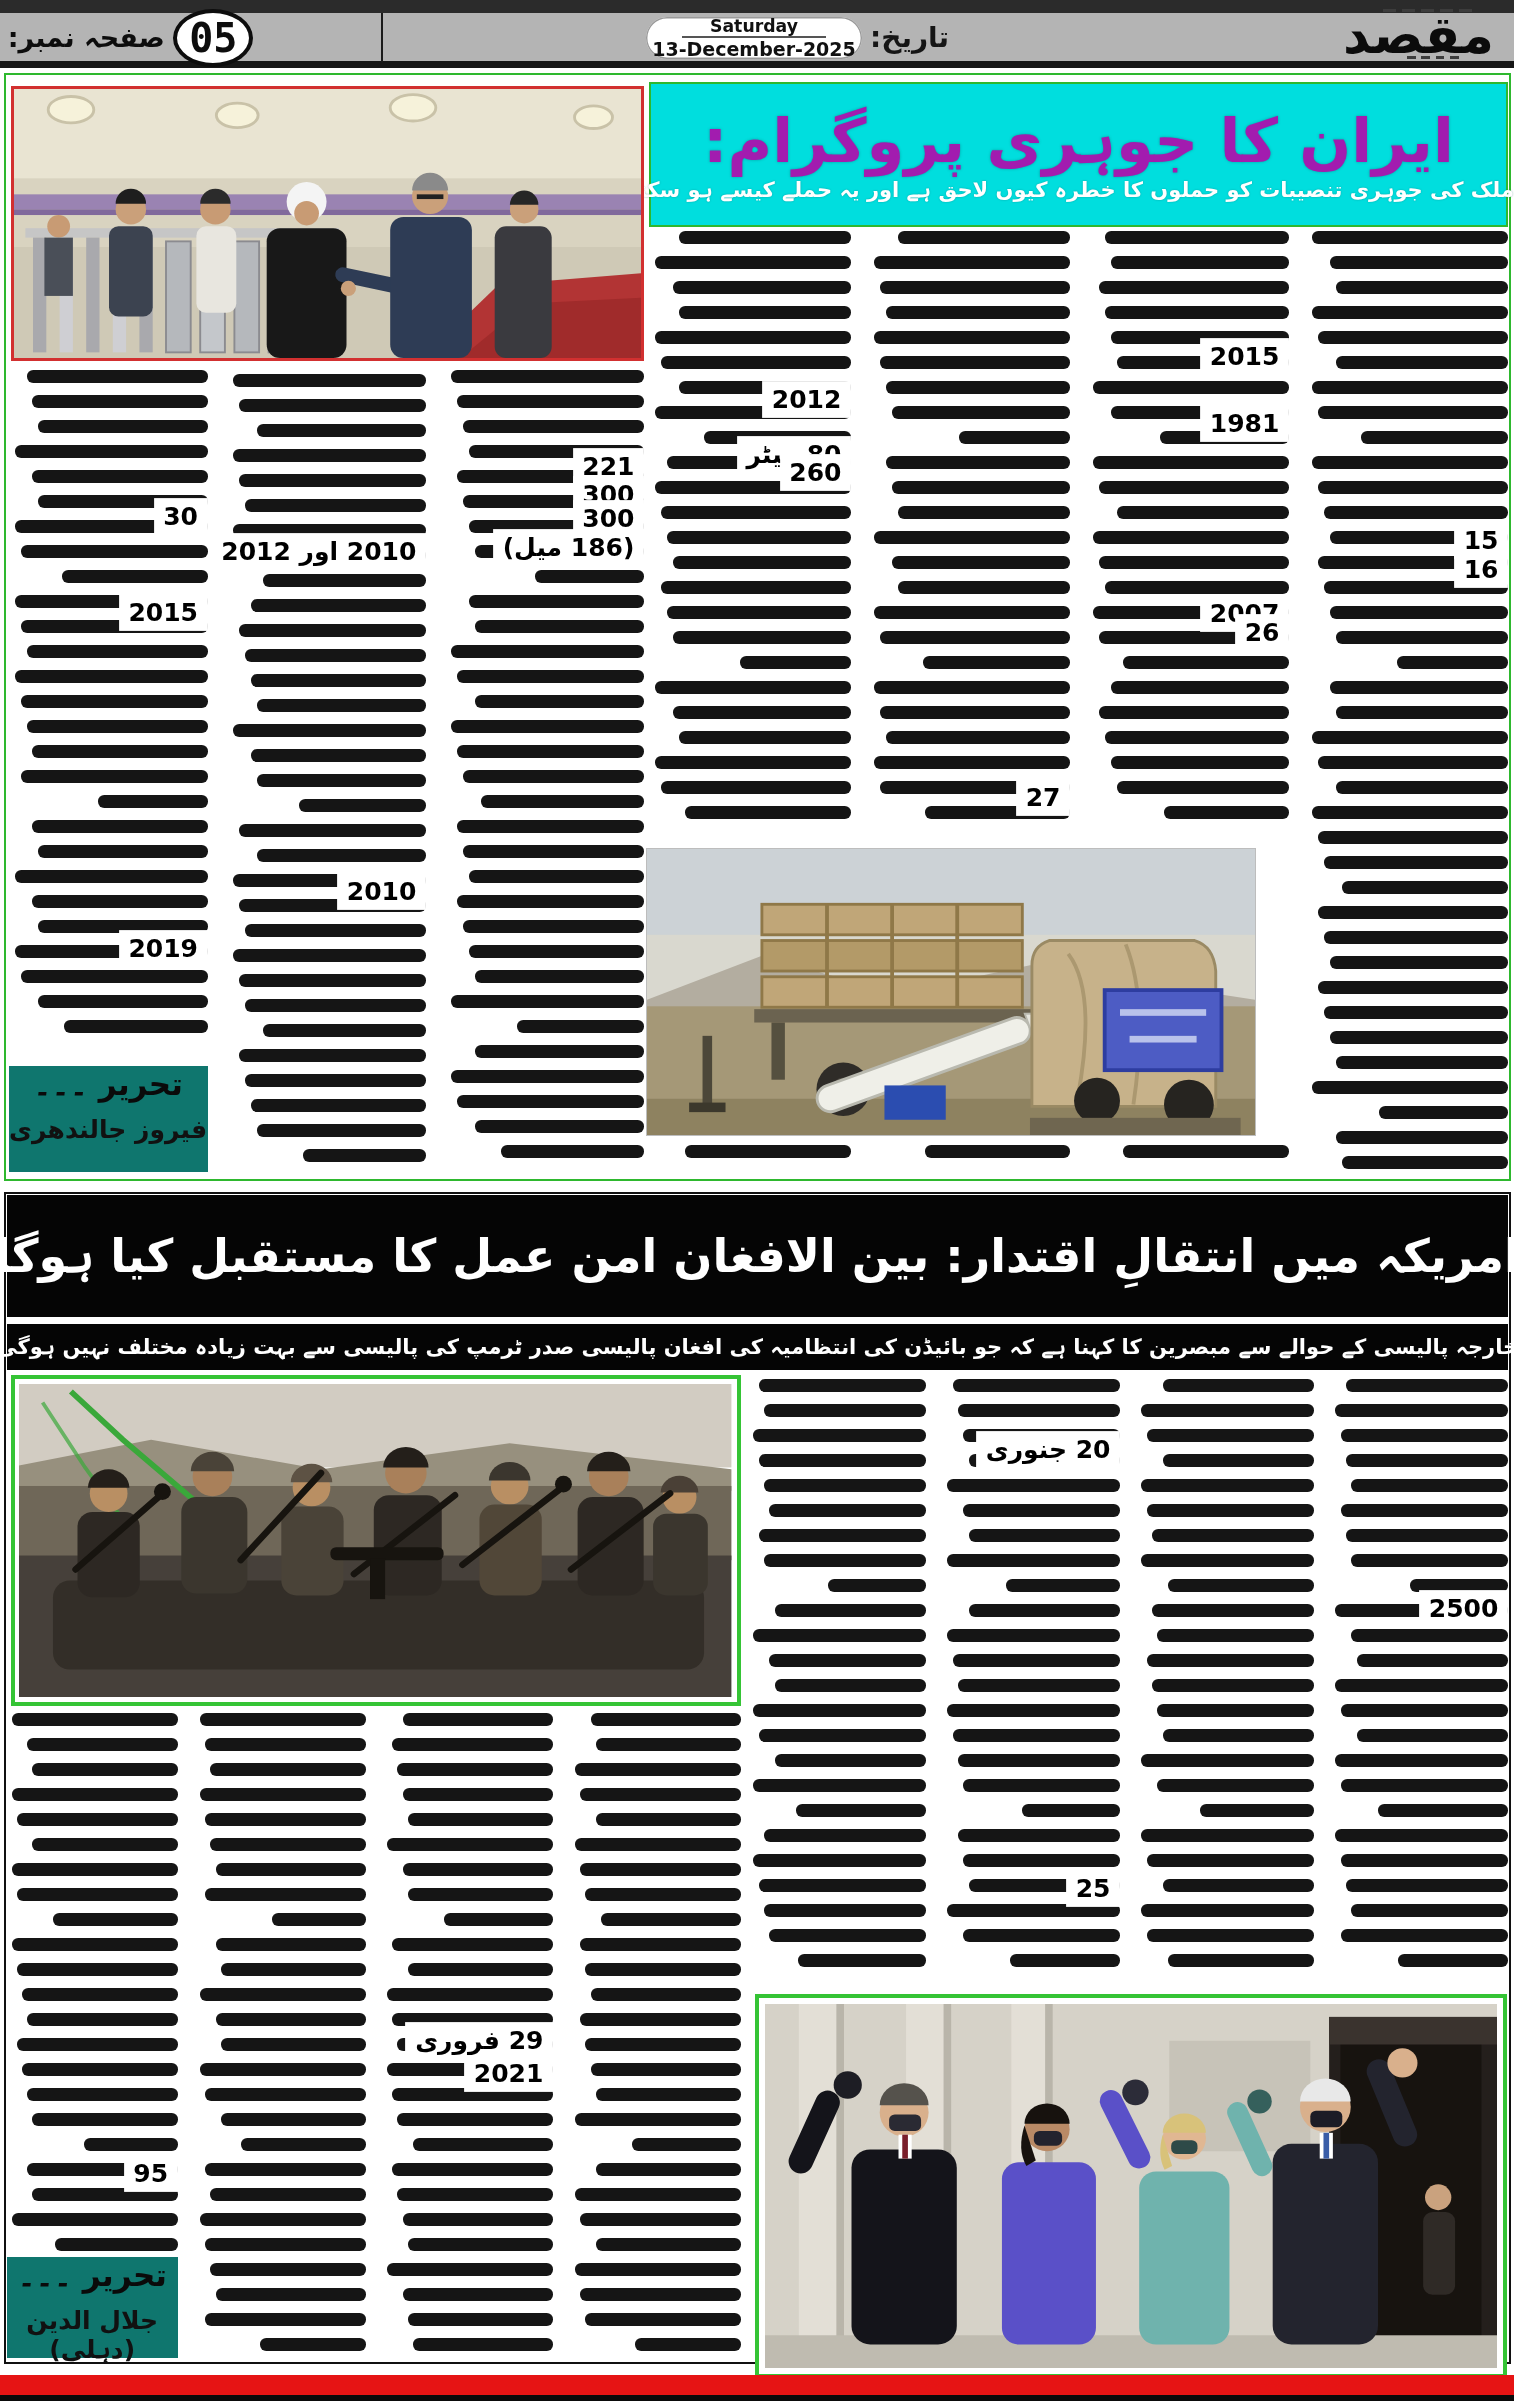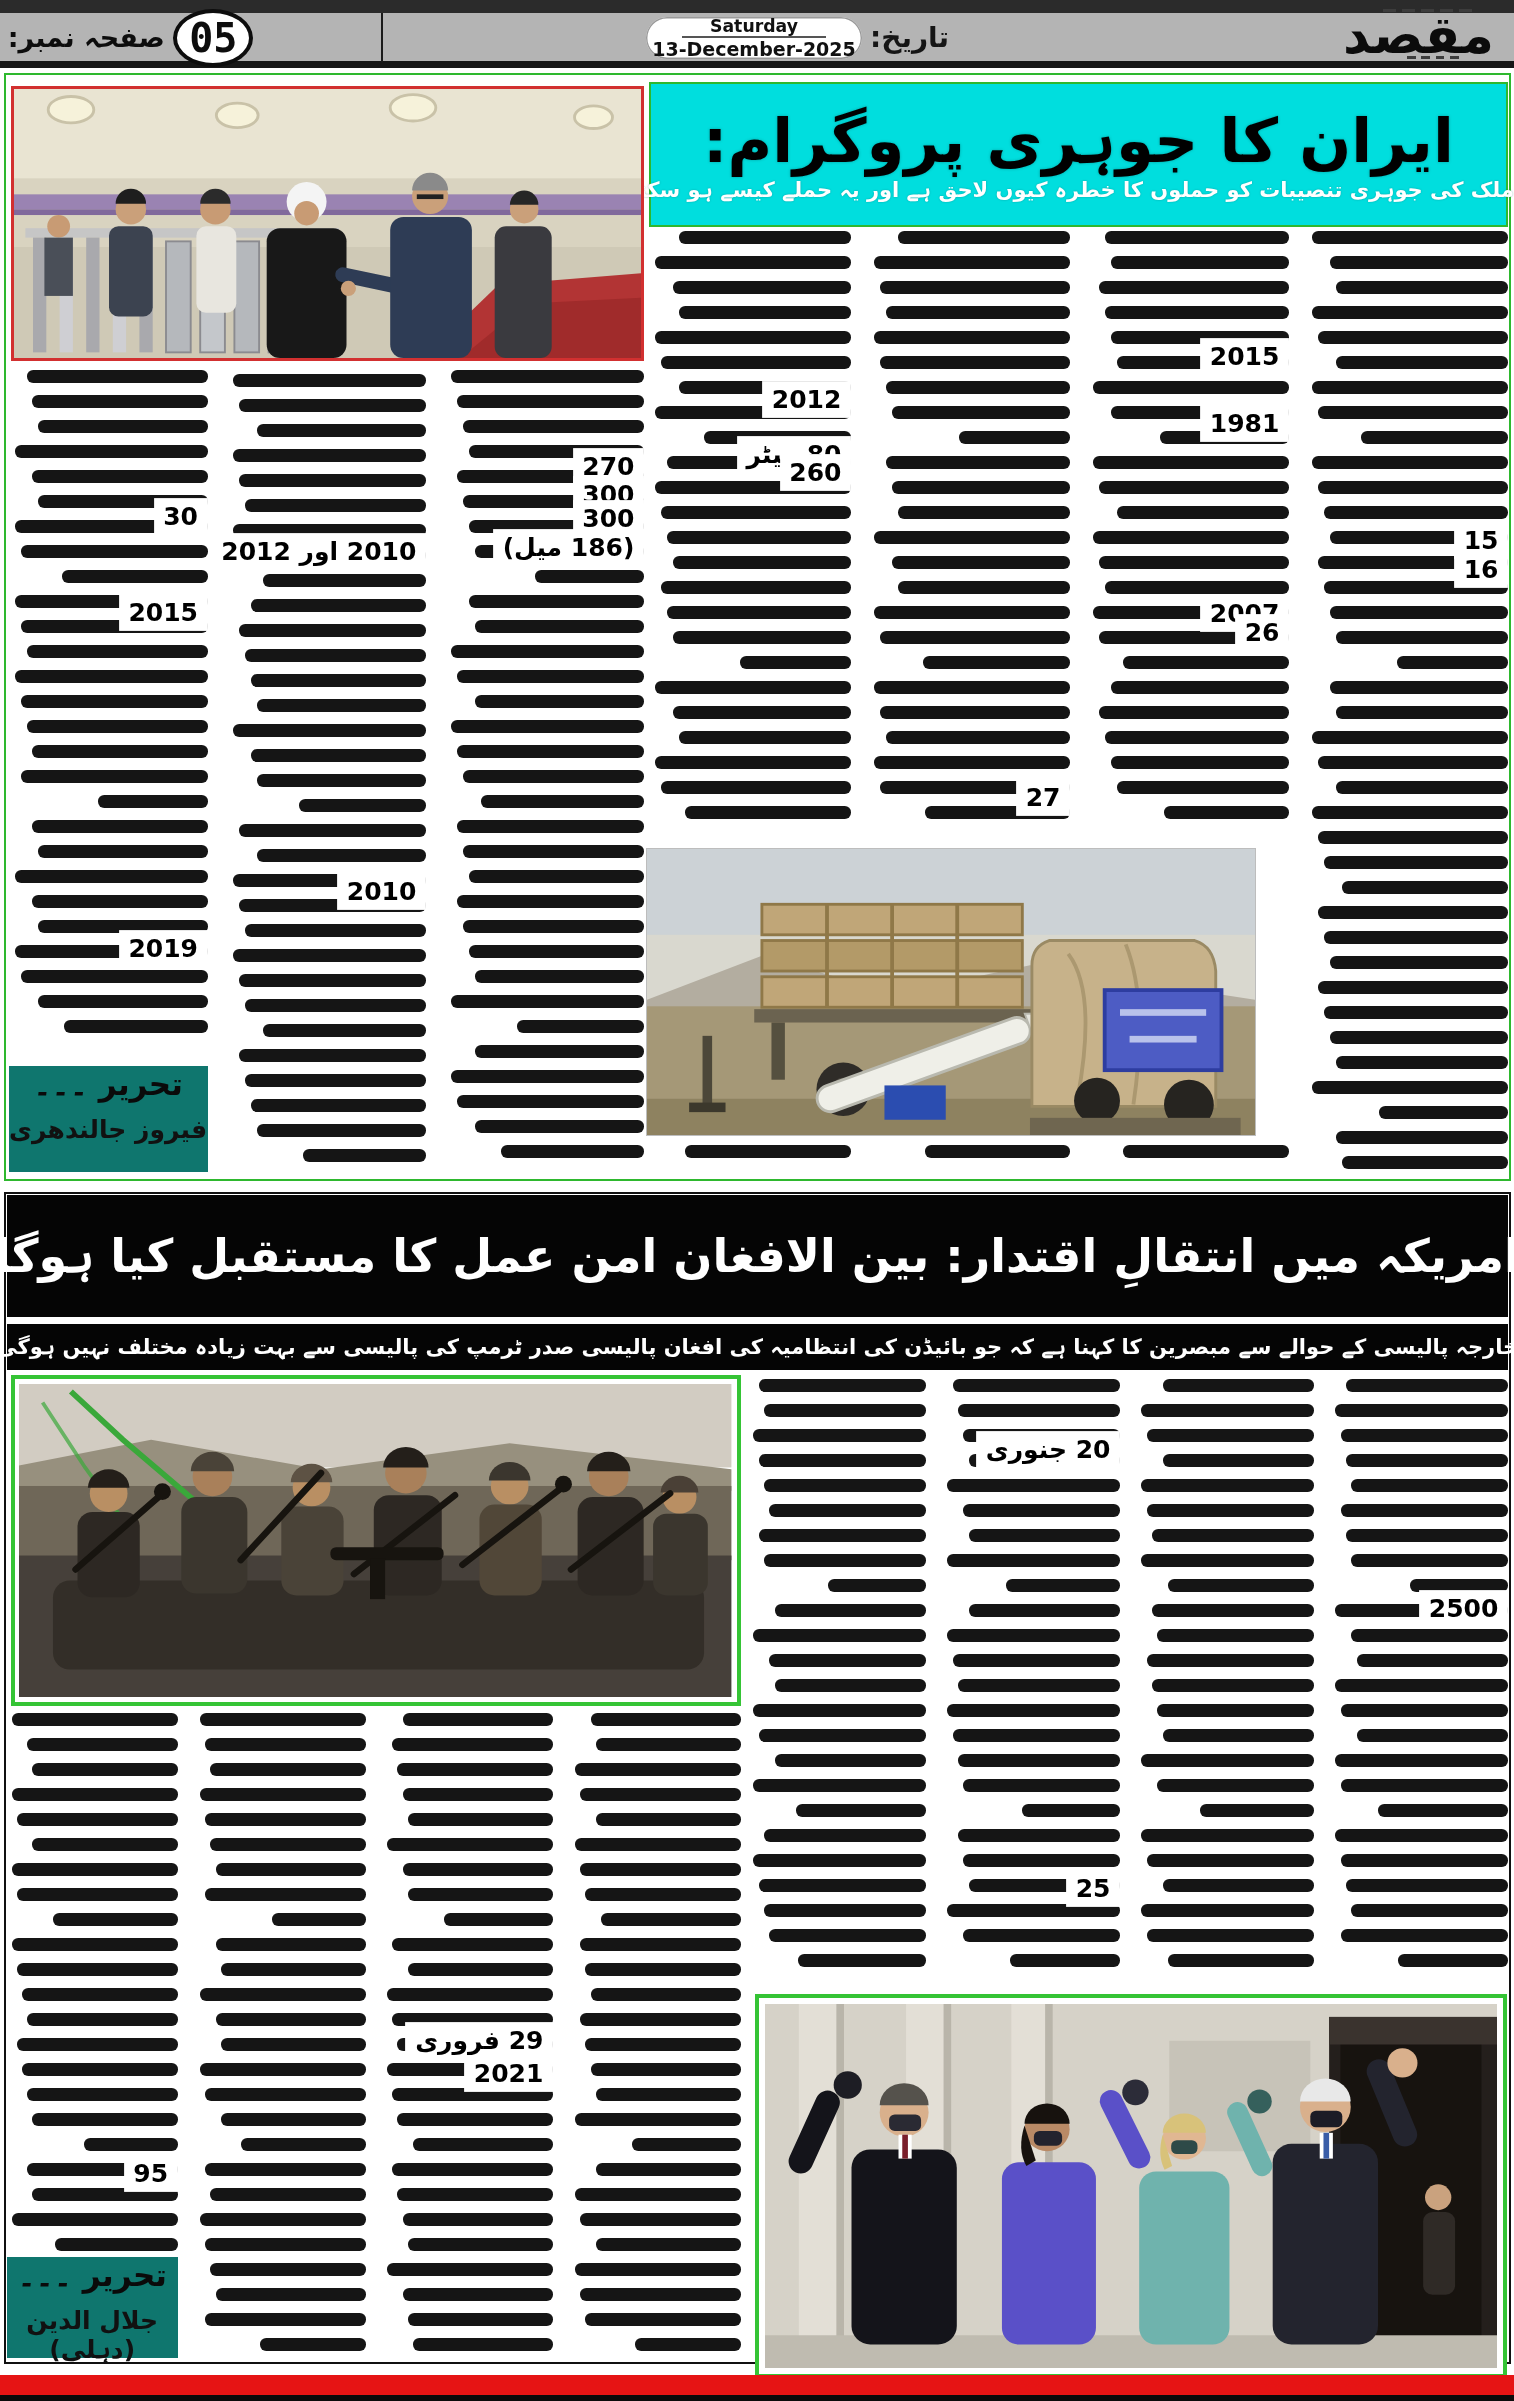--- a/index.html
+++ b/index.html
@@ -29,21 +29,21 @@
   .logo-flourish-top{left:1383px;top:8.6px;width:91px;height:3.8px;background:repeating-linear-gradient(to right,#3c3c3c 0 12.5px,transparent 12.5px 19px);}
   .logo-flourish-bot{left:1407px;top:56px;width:58px;height:2.9px;background:repeating-linear-gradient(to right,#3c3c3c 0 8.6px,transparent 8.6px 14.4px);}
 
   
   .frame1{left:3.8px;top:73px;width:1507px;height:1108px;border:2.9px solid #2eb82e;box-sizing:border-box;background:#ffffff;}
   .frame2{left:3.8px;top:1192px;width:1507px;height:1172px;border:2.9px solid #101010;box-sizing:border-box;background:#ffffff;}
 
   
   .a1-panel{left:649px;top:82px;width:859px;height:145px;background:#00dede;border:2.9px solid #2eb82e;box-sizing:border-box;
             display:flex;flex-direction:column;align-items:center;justify-content:center;}
-  .a1-head{font-size:61px;font-weight:bold;color:#000000;text-shadow:0 0 2.9px rgba(0,90,90,.45);white-space:nowrap;line-height:1.1;}
+  .a1-head{font-size:61px;font-weight:bold;color:#a21caf;text-shadow:0 0 2.9px rgba(0,90,90,.45);white-space:nowrap;line-height:1.1;}
   .a1-sub{font-size:21px;font-weight:bold;color:#ffffff;text-shadow:0 0 1.9px rgba(0,90,90,.45);white-space:nowrap;margin-top:4.8px;}
 
   
   .a2-band1{left:6.7px;top:1195px;width:1501px;height:122px;background:#050505;display:flex;align-items:center;justify-content:center;}
   .a2-head{font-size:46px;font-weight:bold;color:#ffffff;white-space:nowrap;letter-spacing:-1px;}
   .a2-rule{left:6.7px;top:1317px;width:1501px;height:6.7px;background:#ffffff;}
   .a2-band2{left:6.7px;top:1324px;width:1501px;height:46px;background:#050505;display:flex;align-items:center;justify-content:center;}
   .a2-sub{font-size:21px;font-weight:bold;color:#ffffff;white-space:nowrap;}
 
   
@@ -364,21 +364,21 @@
       <div class="tl" style="width:91%"></div>
       <div class="tl" style="width:88%"></div>
       <div class="tl" style="width:85%"></div>
       <div class="tl" style="width:97%"></div>
       <div class="tl" style="width:64%"></div>
       <div class="tl" style="width:85%"></div>
       <div class="tl" style="width:97%"></div>
       <div class="tl" style="width:94%"></div>
       <div class="tl" style="width:85%"></div>
       <div class="tl" style="width:72%"></div>
-      <span class="numbadge" style="top: 10%;">270</span>
+      <span class="numbadge" style="top: 10%;">221</span>
       <span class="numbadge" style="top: 13.5%;">300</span>
       <span class="numbadge" style="top: 16.5%;">300</span>
       <span class="numbadge" style="top: 20%;">(186 میل)</span>
     </div>
   <div class="textcol" style="left:227px;top:374px;width:199px;height:809px">
       <div class="tl" style="width:97%"></div>
       <div class="tl" style="width:94%"></div>
       <div class="tl" style="width:85%"></div>
       <div class="tl" style="width:97%"></div>
       <div class="tl" style="width:94%"></div>

